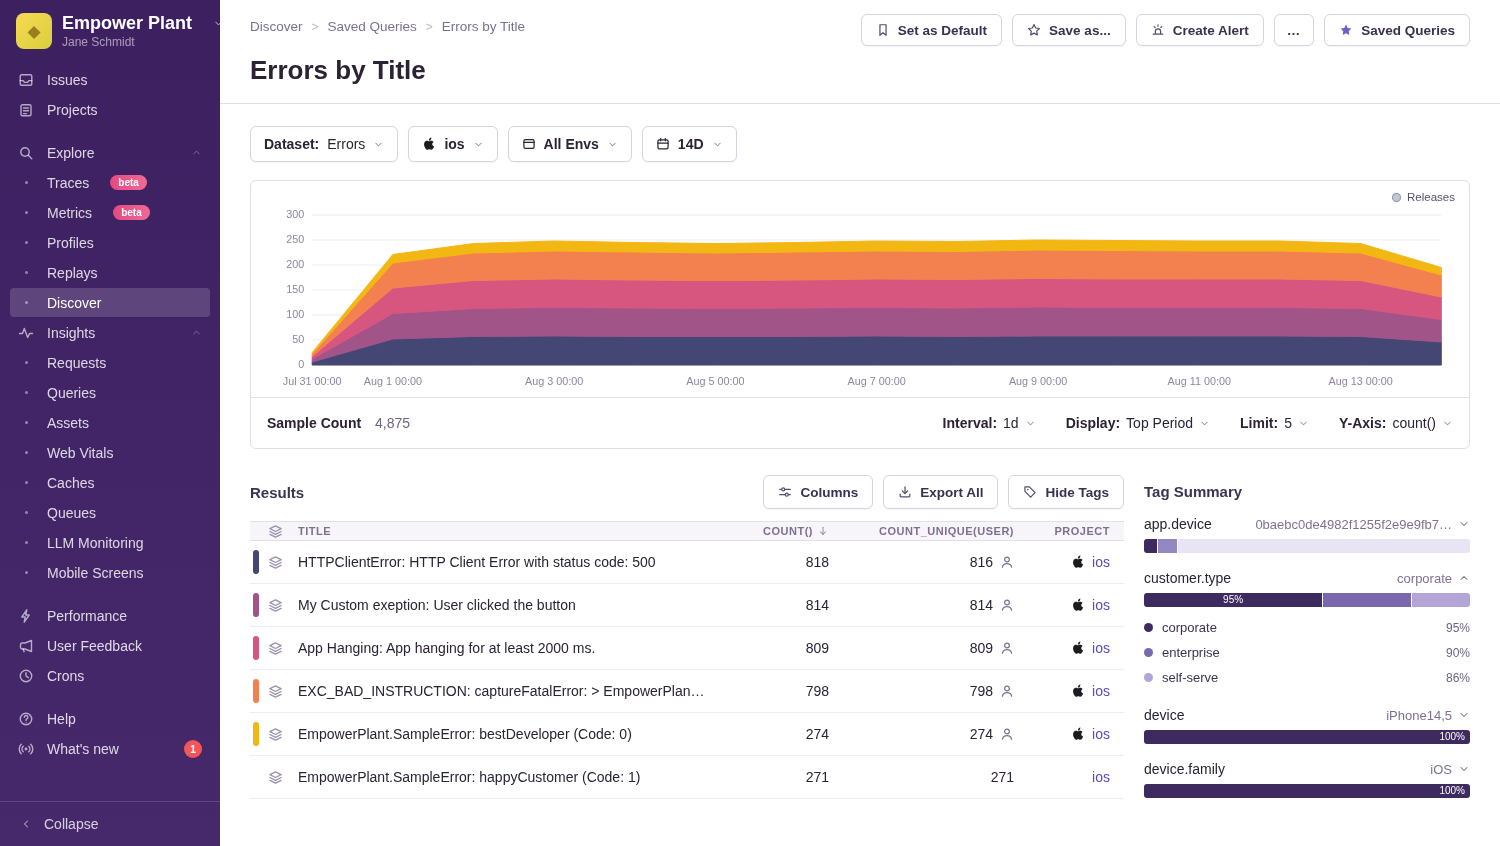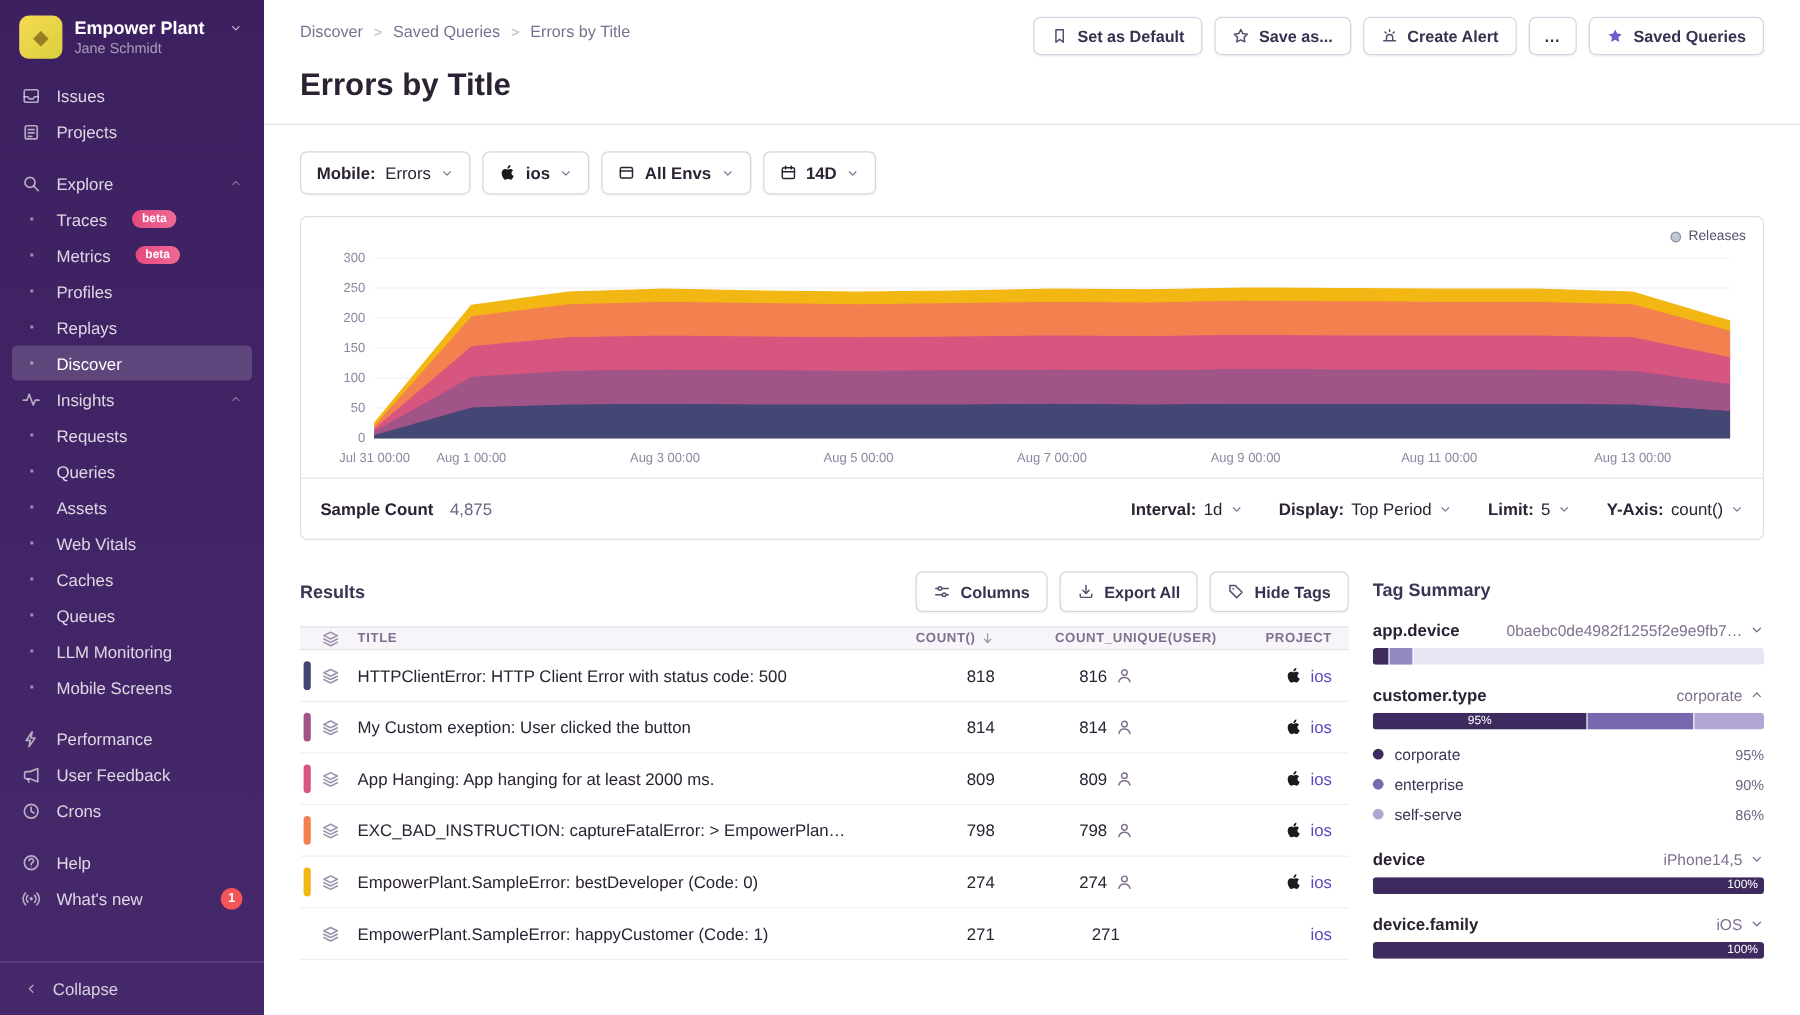--- a/index.html
+++ b/index.html
@@ -12,21 +12,21 @@
   .ic{display:inline-flex;width:16px;height:16px;flex:0 0 auto}
   .ic svg{width:100%;height:100%;display:block;fill:none;stroke:currentColor;stroke-width:1.4;stroke-linecap:round;stroke-linejoin:round}
   .i15{width:15px;height:15px}.i14{width:14px;height:14px}.i12{width:12px;height:12px}.i11{width:11px;height:11px}
 
   
   .sidebar{flex:0 0 220px;width:220px;background:linear-gradient(180deg,#3d2060 0%,#46296b 100%);
            color:rgba(255,255,255,.82);display:flex;flex-direction:column;overflow:hidden}
   .org{display:flex;gap:10px;align-items:center;padding:13px 16px 9px;cursor:pointer}
   .org-avatar{width:36px;height:36px;border-radius:8px;background:linear-gradient(135deg,#f7da52,#d8cf3e);
               display:flex;align-items:center;justify-content:center;color:#9a7d22;font-size:17px;flex:0 0 36px}
-  .org-name{color:#fff;font-weight:700;font-size:15px;display:flex;align-items:center;gap:21px;white-space:nowrap}
+  .org-name{color:#fff;font-weight:700;font-size:18px;display:flex;align-items:center;gap:21px;white-space:nowrap}
   .org-name .ic{color:rgba(255,255,255,.7)}
   .org-user{color:rgba(255,255,255,.55);font-size:12px;margin-top:1px}
   nav.snav{flex:1;padding-top:6px;overflow:hidden}
   .nav-item{height:29px;margin:1px 10px;padding:0 8px;border-radius:4px;display:flex;align-items:center;gap:13px;
             font-size:14px;cursor:pointer;color:rgba(255,255,255,.82);white-space:nowrap}
   .nav-item .ic{color:rgba(255,255,255,.62)}
   .nav-item.active{background:rgba(255,255,255,.16);color:#fff}
   .bullet{width:16px;display:flex;justify-content:center;flex:0 0 16px}
   .bullet::after{content:"";width:3px;height:3px;border-radius:50%;background:rgba(255,255,255,.45)}
   .tail{margin-left:auto;opacity:.55}
@@ -102,31 +102,31 @@
   .t-head .ic{color:#9c92ad}
   .col-r{display:flex;align-items:center;justify-content:flex-end;gap:4px}
   .sort-ic{color:#4a4458}
   .t-row{height:43px;border-bottom:1px solid #f0ecf3;font-size:14px;cursor:pointer;background:#fff}
   .cell.sw{display:flex}
   .swatch{width:6px;height:24px;border-radius:3px;margin-left:3px}
   .cell.ci{display:flex}
   .cell.ci .ic{color:#9c92ad}
   .cell.ttl{white-space:nowrap;overflow:hidden;text-overflow:ellipsis;padding-right:14px;color:#2b2233}
   .cell.num{text-align:right;color:#2b2233}
-  .cell.uniq{display:flex;align-items:center;justify-content:center;gap:7px}
+  .cell.uniq{display:flex;align-items:center;justify-content:flex-end;gap:7px}
   .cell.uniq .ic{color:#80708f}
   .cell.proj{display:flex;align-items:center;justify-content:flex-end;gap:7px;padding-right:14px}
   .cell.proj .appl{color:#1c1b20}
   .plink{color:#584ac0}
 
   .tag-summary{flex:0 0 326px;width:326px;margin-left:20px}
   .tag-summary h2{margin:8px 0 16px}
   .tag{margin-bottom:17px}
   .tag-head{display:flex;justify-content:space-between;align-items:center;margin-bottom:7px;gap:10px}
-  .tag-name{font-weight:700;font-size:14px;color:#2b2233;white-space:nowrap}
+  .tag-name{font-weight:400;font-size:14px;color:#2b2233;white-space:nowrap}
   .tag-val{display:flex;align-items:center;gap:6px;color:#80708f;font-size:13px;cursor:pointer;min-width:0}
   .tag-val .tv{white-space:nowrap;overflow:hidden;text-overflow:ellipsis;max-width:210px}
   .tag-val .ic{color:#80708f}
   .tag-bar{display:flex;height:14px;border-radius:3px;overflow:hidden;gap:1px;cursor:pointer;margin-bottom:4px}
   .tag-bar span{position:relative;height:100%;display:block}
   .tag-bar em{position:absolute;inset:0;font-style:normal;color:#fff;font-size:10px;line-height:14px;padding:0 5px}
   .tag-items{margin-top:8px}
   .tag-item{display:flex;align-items:center;gap:9px;height:25px;font-size:13px;cursor:pointer}
   .tag-item .dot{width:9px;height:9px;border-radius:50%;flex:0 0 9px}
   .tag-item .tl{color:#3c3353}
@@ -382,21 +382,21 @@
           </button>
         </div>
       </div>
       <h1 class="page-title">Errors by Title</h1>
     </header>
 
     <div class="content">
 
       <div class="filter-row">
         <button class="fbtn">
-          <b>Mobile:</b>
+          <b>Dataset:</b>
           <span class="val">Errors</span>
           <i class="ic i11 chev">
               <svg viewBox="0 0 16 16">
                 <polyline points="4 6 8 10 12 6"></polyline>
               </svg>
             </i>
         </button>
         <button class="fbtn">
           <i class="ic i14 appl">
               <svg viewBox="0 0 17 17">

